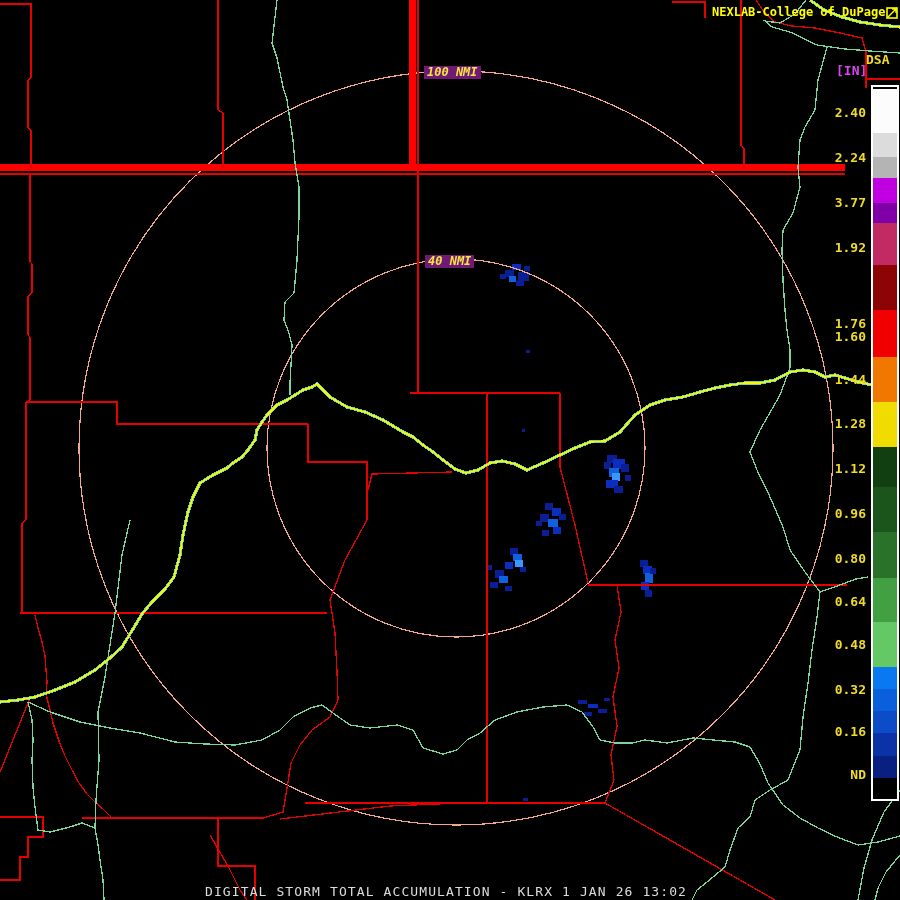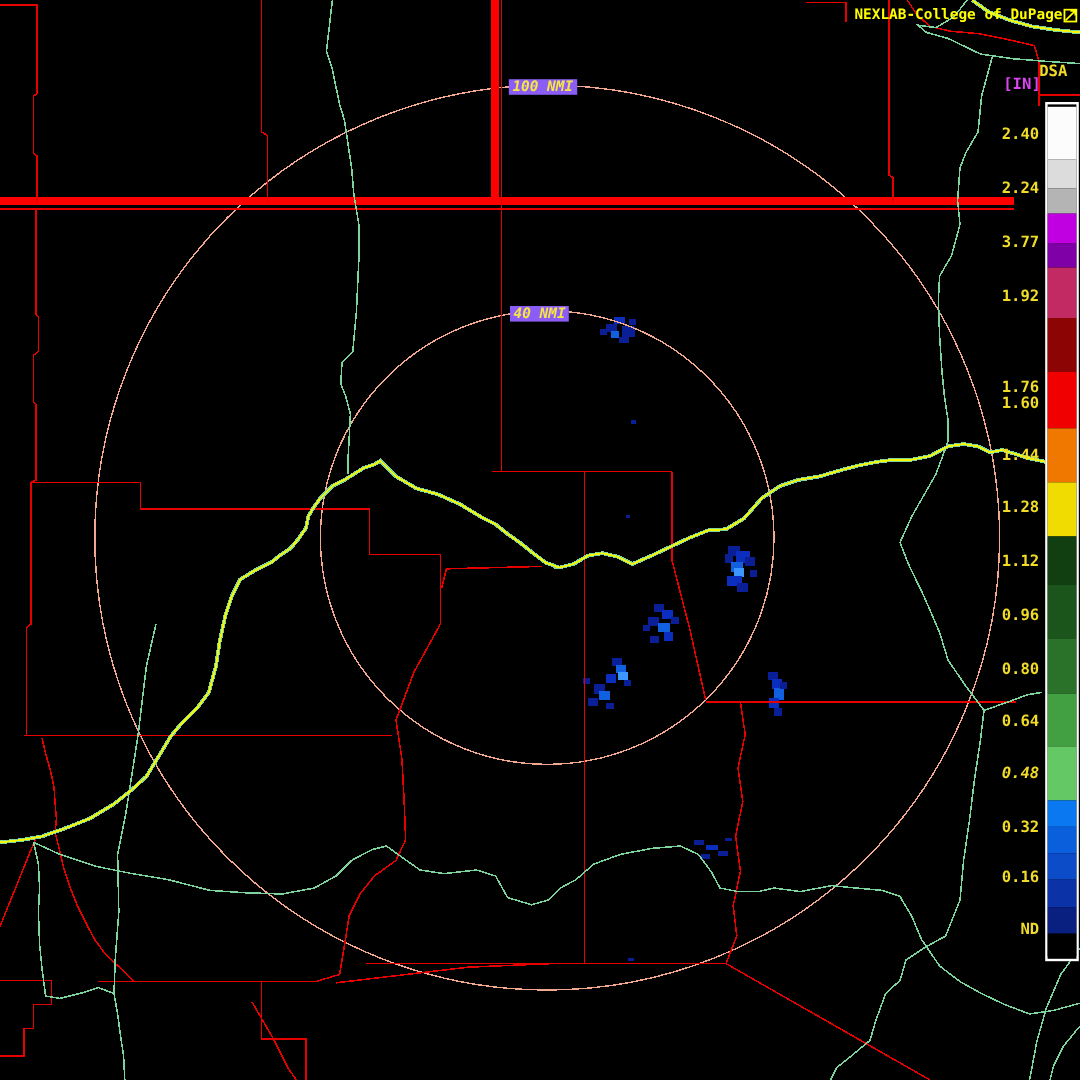--- a/index.html
+++ b/index.html
@@ -5,21 +5,21 @@
   html,body{margin:0;padding:0;background:#000;}
   #screen{position:relative;width:900px;height:900px;background:#000;overflow:hidden;
           font-family:"DejaVu Sans Mono","Liberation Mono",monospace;}
   #mapsvg{position:absolute;left:0;top:0;shape-rendering:crispEdges;}
   .txt{position:absolute;white-space:pre;}
   #title{left:712px;top:5px;font-size:12px;font-weight:bold;color:#FFFF00;}
   #logo{position:absolute;left:886px;top:7px;width:12px;height:12px;}
   #dsa{left:866px;top:52px;font-size:13px;font-weight:bold;color:#F0DC28;}
   #units{left:836px;top:63px;font-size:13px;font-weight:bold;color:#d946ef;}
   .ringlab{font-size:12px;font-weight:bold;font-style:italic;color:#F5E642;
-           background:#8b5cf6;padding:0 3px;line-height:13px;}
+           background:#701a75;padding:0 3px;line-height:13px;}
   #ring100{left:424px;top:66px;}
   #ring50{left:425px;top:255px;}
   #footer{left:205px;top:884px;font-size:13px;letter-spacing:1.1px;color:#DCDCDC;}
   #cbarbox{position:absolute;left:871px;top:85px;width:24px;height:712px;
            border:2px solid #FFFFFF;background:#000;}
   .cbseg{position:absolute;left:0;width:24px;}
   .sclab{position:absolute;right:34px;width:60px;text-align:right;height:16px;
          font-size:13px;font-weight:bold;color:#F0DC28;line-height:16px;}
 </style>
 </head>
@@ -161,19 +161,20 @@
       <div class="sclab" style="top: 195px;">3.77</div>
       <div class="sclab" style="top: 240px;">1.92</div>
       <div class="sclab" style="top: 284px; margin-top: 32px;">1.76</div>
       <div class="sclab" style="top: 329px; text-align: right;">1.60</div>
       <div class="sclab" style="top: 372px;">1.44</div>
       <div class="sclab" style="top: 416px;">1.28</div>
       <div class="sclab" style="top: 461px;">1.12</div>
       <div class="sclab" style="top: 506px;">0.96</div>
       <div class="sclab" style="top: 551px;">0.80</div>
       <div class="sclab" style="top: 594px;">0.64</div>
-      <div class="sclab" style="top: 637px; font-style: italic;">0.48</div>
+      <div class="sclab" style="top: 637px;">0.48</div>
       <div class="sclab" style="top: 682px;">0.32</div>
       <div class="sclab" style="top: 724px;">0.16</div>
       <div class="sclab" style="top: 767px;">ND</div>
     </div>
 
+  <div id="footer" class="txt">DIGITAL STORM TOTAL ACCUMULATION - KLRX 1 JAN 26 13:02</div>
 </div>
 
 </body></html>

